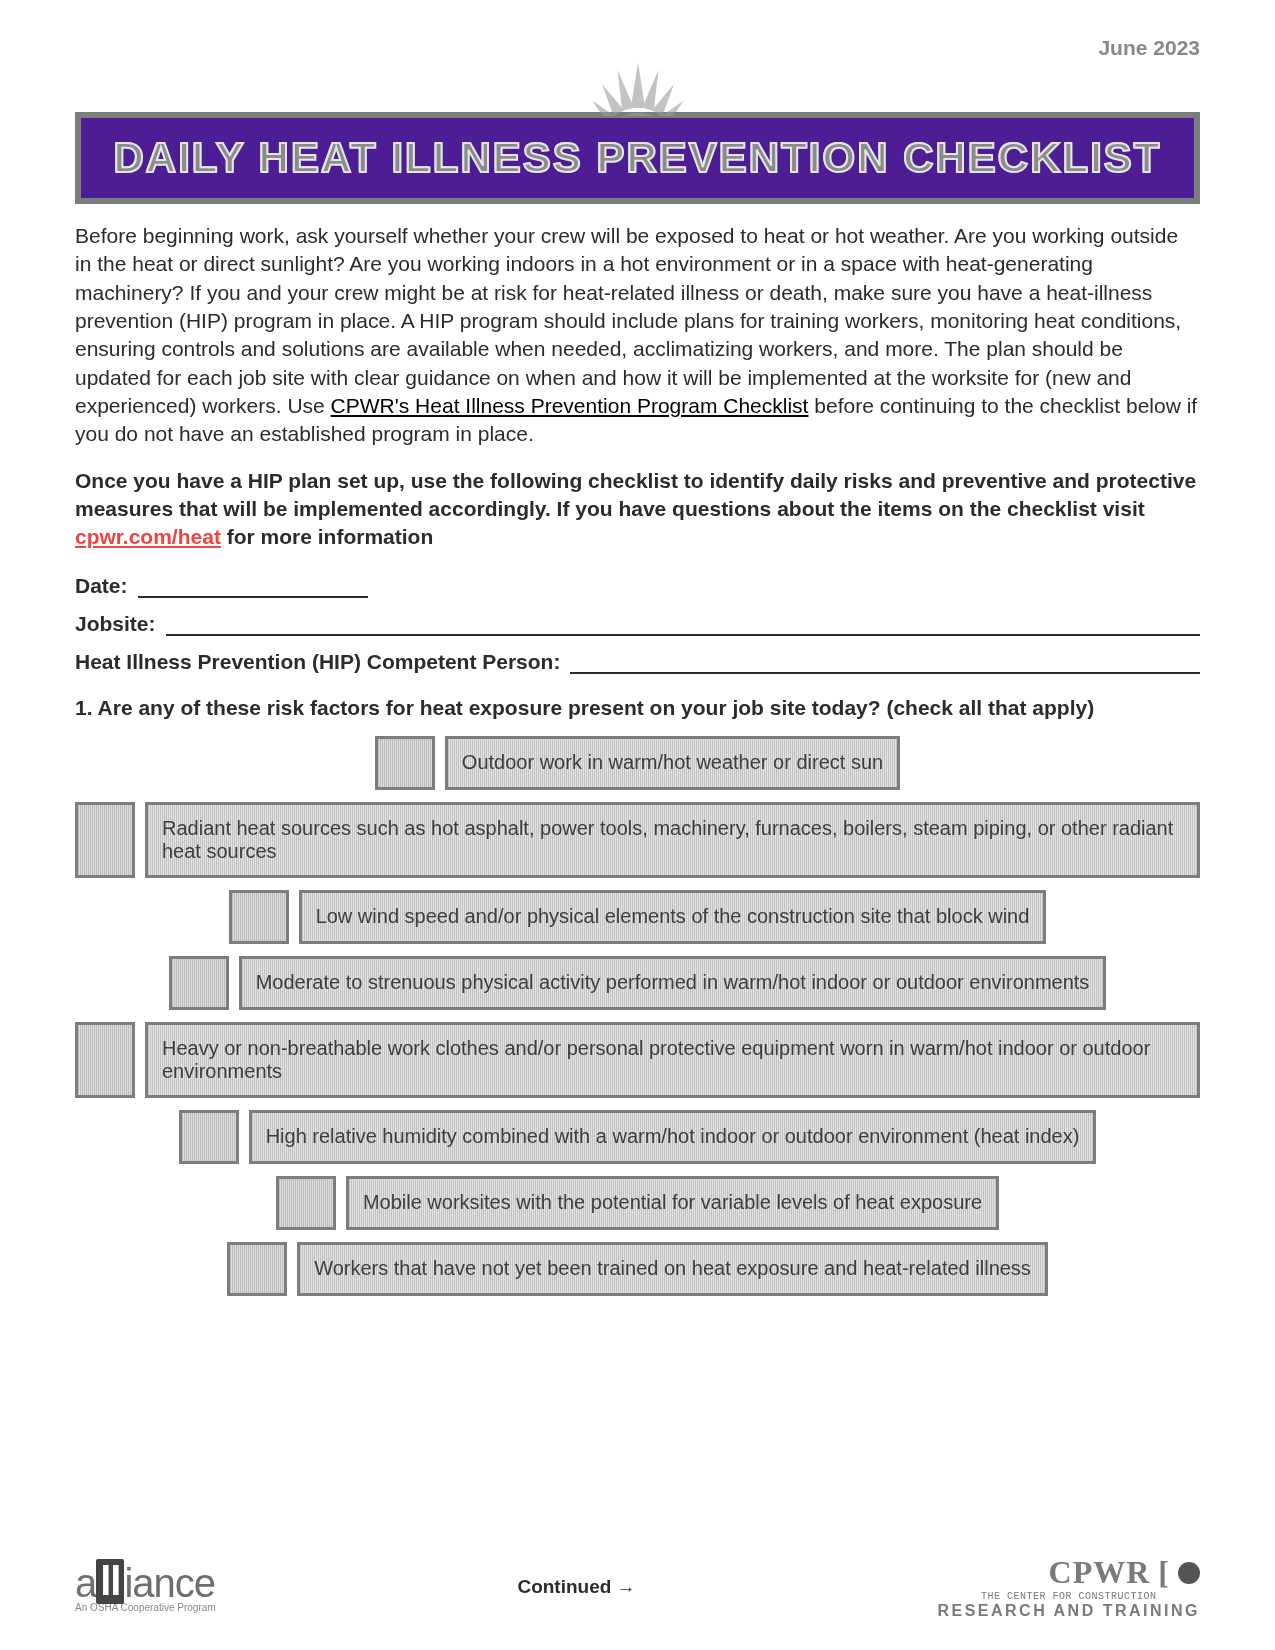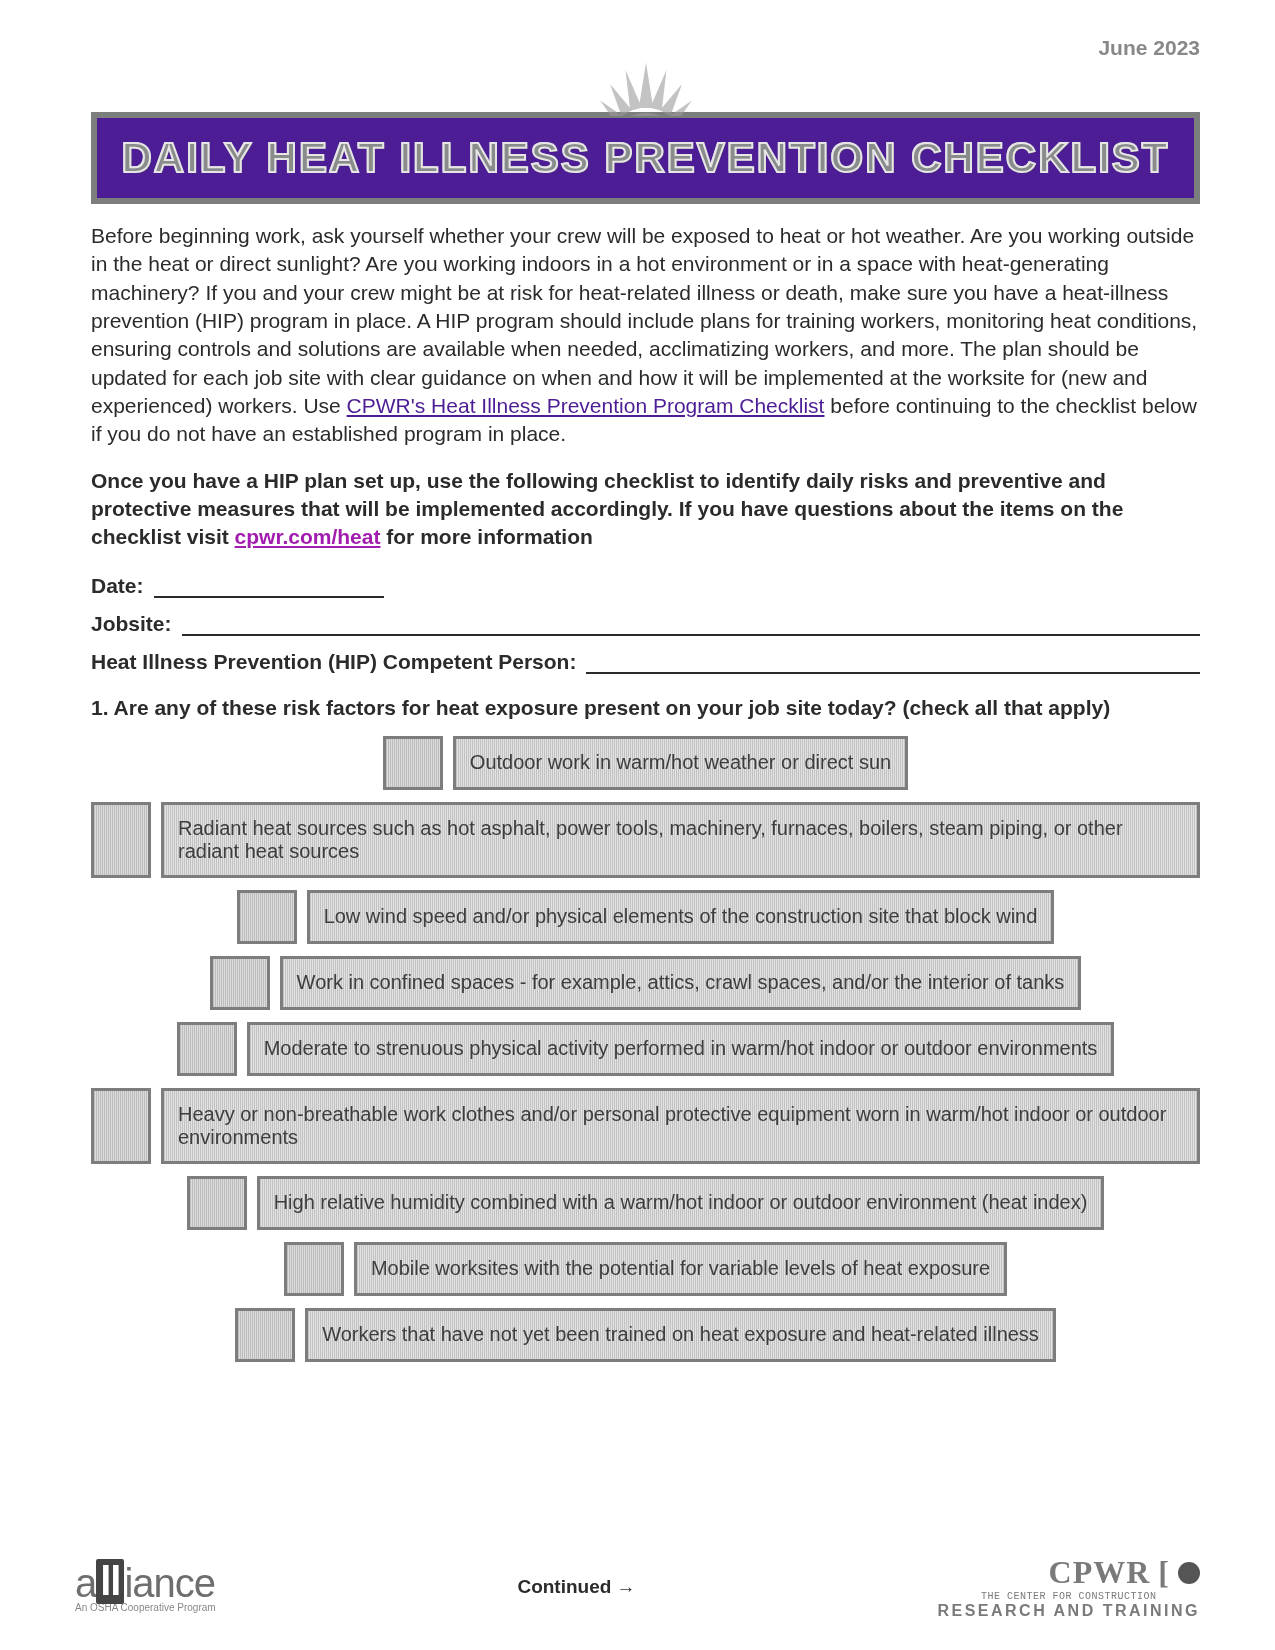--- a/index.html
+++ b/index.html
@@ -4,21 +4,21 @@
 <style>
   * { box-sizing: border-box; margin: 0; padding: 0; }
   body {
     width: 1275px;
     height: 1650px;
     background: #ffffff;
     font-family: "Segoe UI", "Trebuchet MS", Arial, sans-serif;
     color: #2b2b2b;
     position: relative;
   }
-  .page { padding: 36px 75px 0 75px; margin-left: 16px; }
+  .page { padding: 36px 75px 0 75px; }
   .date-header {
     text-align: right;
     font-size: 21px;
     color: #888;
     font-weight: 600;
     margin-bottom: 6px;
   }
   .sun-wrap {
     display: flex; justify-content: center;
     margin-top: -30px; margin-bottom: -4px;
@@ -38,28 +38,28 @@
     letter-spacing: 2px;
     color: #8a8c8c;
     -webkit-text-stroke: 2px #e6e6e6;
     text-shadow: 1px 1px 0 #555, -1px -1px 0 #d9d9d9;
   }
   .intro {
     font-size: 21px;
     line-height: 1.35;
     margin-bottom: 18px;
   }
-  .intro a { color: #4c1d95; text-decoration: underline; }
+  .intro a { color: #000000; text-decoration: underline; }
   .bold-para {
     font-size: 21px;
     line-height: 1.35;
     font-weight: 700;
     margin-bottom: 22px;
   }
-  .bold-para a { color: #a21caf; text-decoration: underline; }
+  .bold-para a { color: #ef4444; text-decoration: underline; }
   .field-row {
     display: flex; align-items: flex-start;
     font-size: 21px; font-weight: 700;
     margin-bottom: 14px; gap: 10px;
   }
   .field-row .underline {
     border-bottom: 2px solid #2b2b2b;
     height: 24px;
   }
   .date-underline { width: 230px; }
@@ -199,24 +199,20 @@
     <div class="check-row">
       <div class="check-box"></div>
       <div class="check-label">Radiant heat sources such as hot asphalt, power tools, machinery, furnaces, boilers, steam piping, or other radiant heat sources</div>
     </div>
     <div class="check-row">
       <div class="check-box"></div>
       <div class="check-label">Low wind speed and/or physical elements of the construction site that block wind</div>
     </div>
     <div class="check-row">
       <div class="check-box"></div>
-      <div class="check-label">Work in confined spaces - for example, attics, crawl spaces, and/or the interior of tanks</div>
-    </div>
-    <div class="check-row">
-      <div class="check-box"></div>
       <div class="check-label">Moderate to strenuous physical activity performed in warm/hot indoor or outdoor environments</div>
     </div>
     <div class="check-row">
       <div class="check-box"></div>
       <div class="check-label">Heavy or non-breathable work clothes and/or personal protective equipment worn in warm/hot indoor or outdoor environments</div>
     </div>
     <div class="check-row">
       <div class="check-box"></div>
       <div class="check-label">High relative humidity combined with a warm/hot indoor or outdoor environment (heat index)</div>
     </div>

